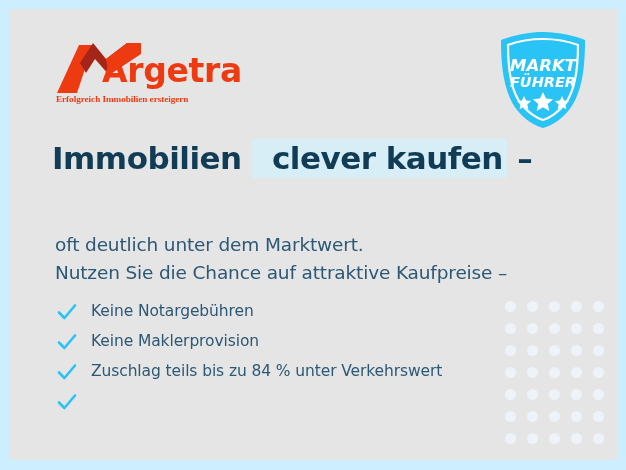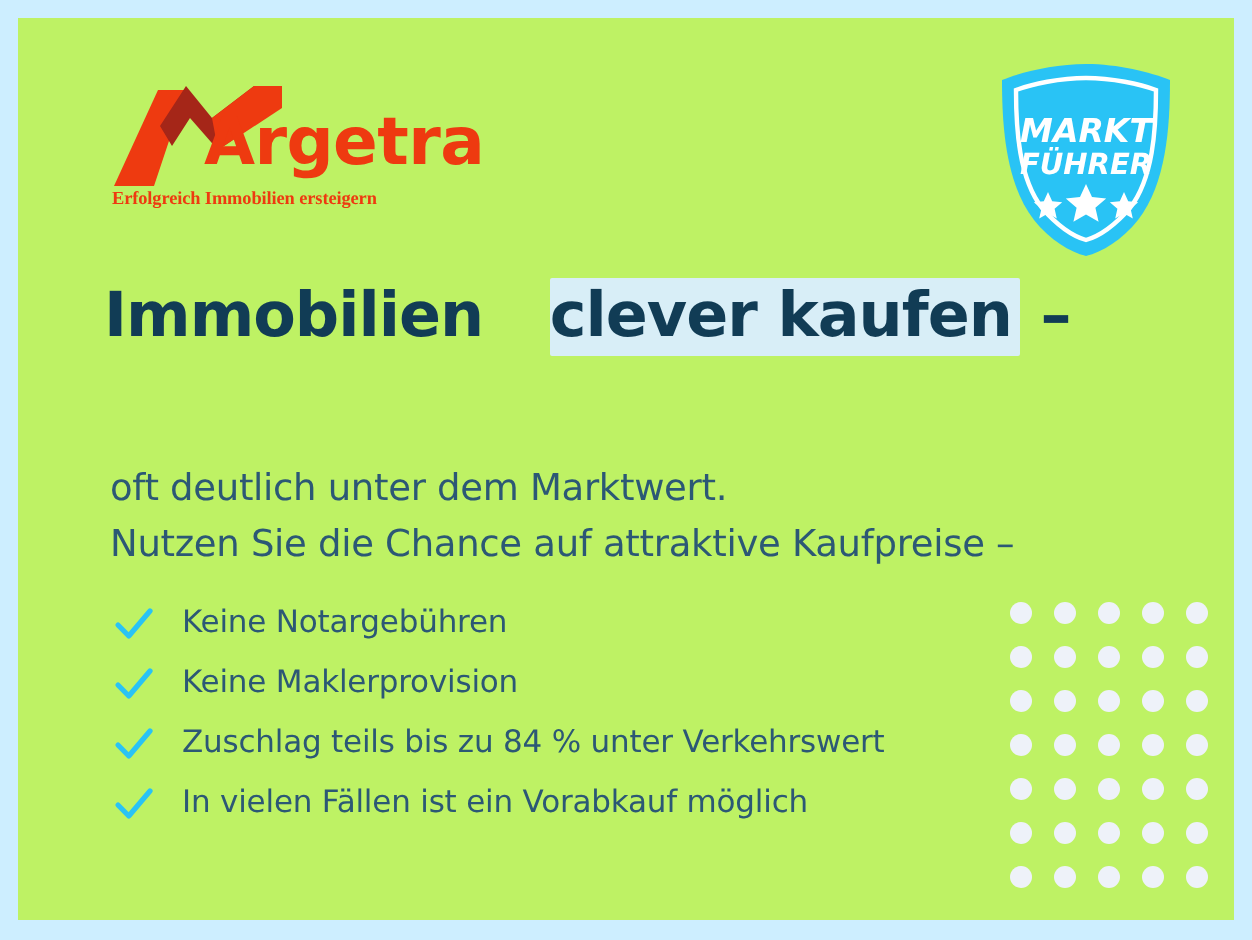--- a/index.html
+++ b/index.html
@@ -20,21 +20,21 @@
     width: 626px;
     height: 470px;
     background: #cdeeff;
     padding: 9px 9px 10px 9px;
   }
 
   .ad-canvas {
     position: relative;
     width: 100%;
     height: 100%;
-    background: #bef264;
+    background: #e5e5e5;
     overflow: hidden;
   }
 
   
   .dot-grid {
     position: absolute;
     right: 8px;
     top: 286px;
     display: grid;
     grid-template-columns: repeat(5, 22px);
@@ -114,23 +114,22 @@
     font-size: 31px;
     font-weight: bold;
     line-height: 1.29;
     letter-spacing: -0.5px;
     font-family: "DejaVu Sans", sans-serif;
   }
   .headline .hl-line { display: block; white-space: nowrap; }
   .headline mark {
     background: #d8eef7;
     color: #113c55;
-    padding: 1px 4px 2px 0;
+    padding: 1px 4px 2px 20px;
     border-radius: 1px;
-    margin-left: 23px;
   }
 
   
   .subhead {
     position: absolute;
     left: 46px;
     top: 222px;
     z-index: 2;
     color: #2c5875;
     font-size: 18.5px;
@@ -266,18 +265,17 @@
       <li class="benefit-item">
         <svg class="benefit-check" viewBox="0 0 22 22" aria-hidden="true">
           <path d="M3 11.5 L8.4 17 L19 4.5" fill="none" stroke="#29c3f5" stroke-width="2.6" stroke-linecap="round" stroke-linejoin="round"></path>
         </svg>
         <span class="benefit-text">Zuschlag teils bis zu 84 % unter Verkehrswert</span>
       </li>
       <li class="benefit-item">
         <svg class="benefit-check" viewBox="0 0 22 22" aria-hidden="true">
           <path d="M3 11.5 L8.4 17 L19 4.5" fill="none" stroke="#29c3f5" stroke-width="2.6" stroke-linecap="round" stroke-linejoin="round"></path>
         </svg>
-        <span class="benefit-text">In vielen Fällen ist ein Vorabkauf möglich</span>
       </li>
     </ul>
 
   </div>
 </div>
 
 </body></html>

